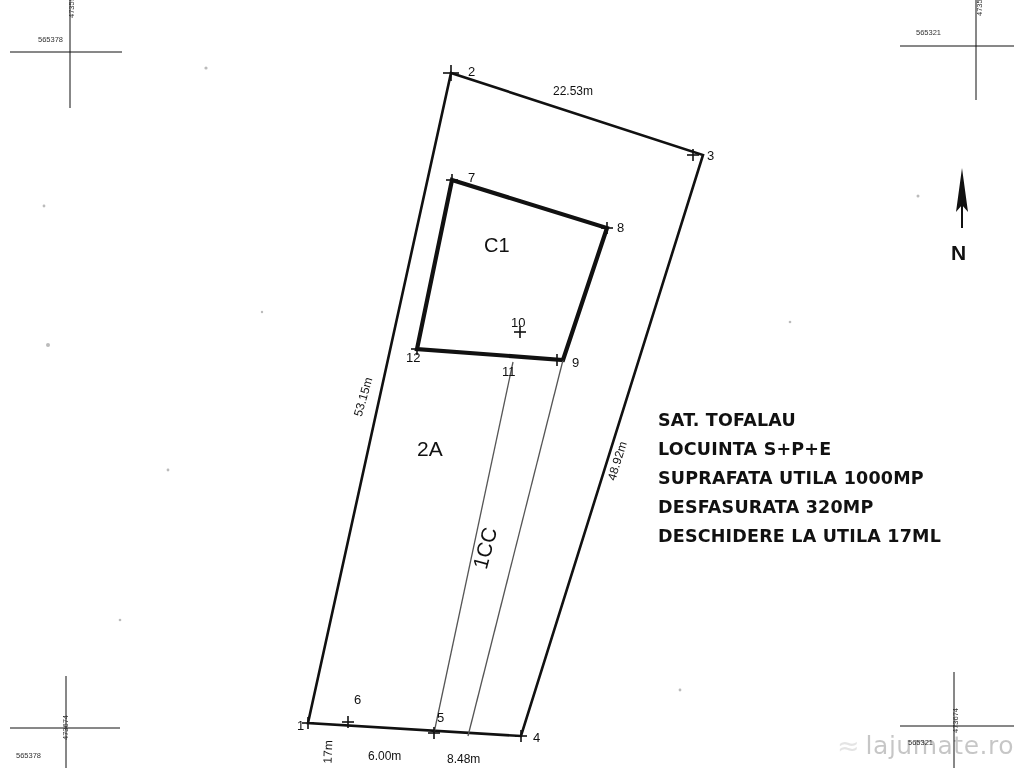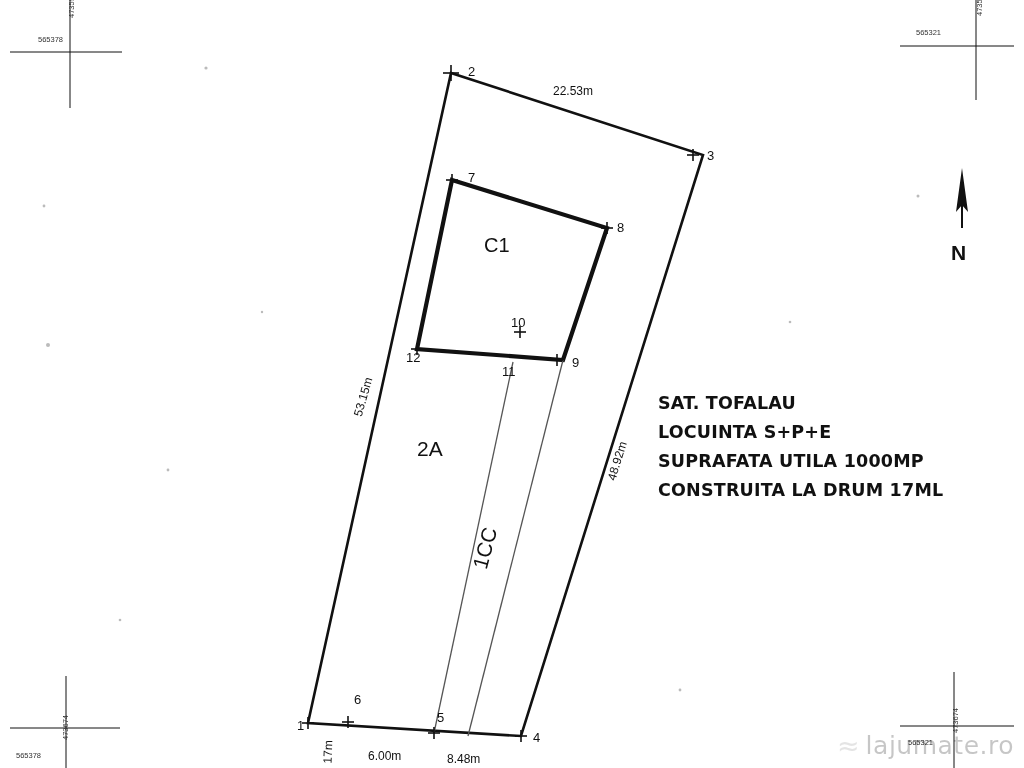--- a/index.html
+++ b/index.html
@@ -23,21 +23,21 @@
   }
   svg.plan {
     position: absolute;
     left: 0; top: 0;
     width: 1024px;
     height: 768px;
   }
   .info-block {
     position: absolute;
     left: 658px;
-    top: 389px;
+    top: 406px;
     width: 350px;
   }
   .info-line {
     font-family: "DejaVu Sans", sans-serif;
     font-weight: bold;
     font-size: 17.5px;
     line-height: 29px;
     letter-spacing: 0.2px;
     color: #111111;
     white-space: nowrap;
@@ -205,21 +205,22 @@
       <line x1="962" y1="205" x2="962" y2="228" stroke="#111111" stroke-width="2"></line>
       <text x="951" y="260" font-size="21" font-weight="bold">N</text>
     </g>
 
   </svg>
 
   <div class="info-block">
     <div class="info-line">SAT. TOFALAU</div>
     <div class="info-line">LOCUINTA S+P+E</div>
     <div class="info-line">SUPRAFATA UTILA 1000MP</div>
-    <div class="info-line">CONSTRUITA LA DRUM 17ML</div>
+    <div class="info-line">DESFASURATA 320MP</div>
+    <div class="info-line">DESCHIDERE LA UTILA 17ML</div>
   </div>
 
   <div class="watermark">
     <span class="wm-mark">≈</span>
     <span class="wm-text">lajumate.ro</span>
   </div>
 
 </div>
 
 </body></html>

